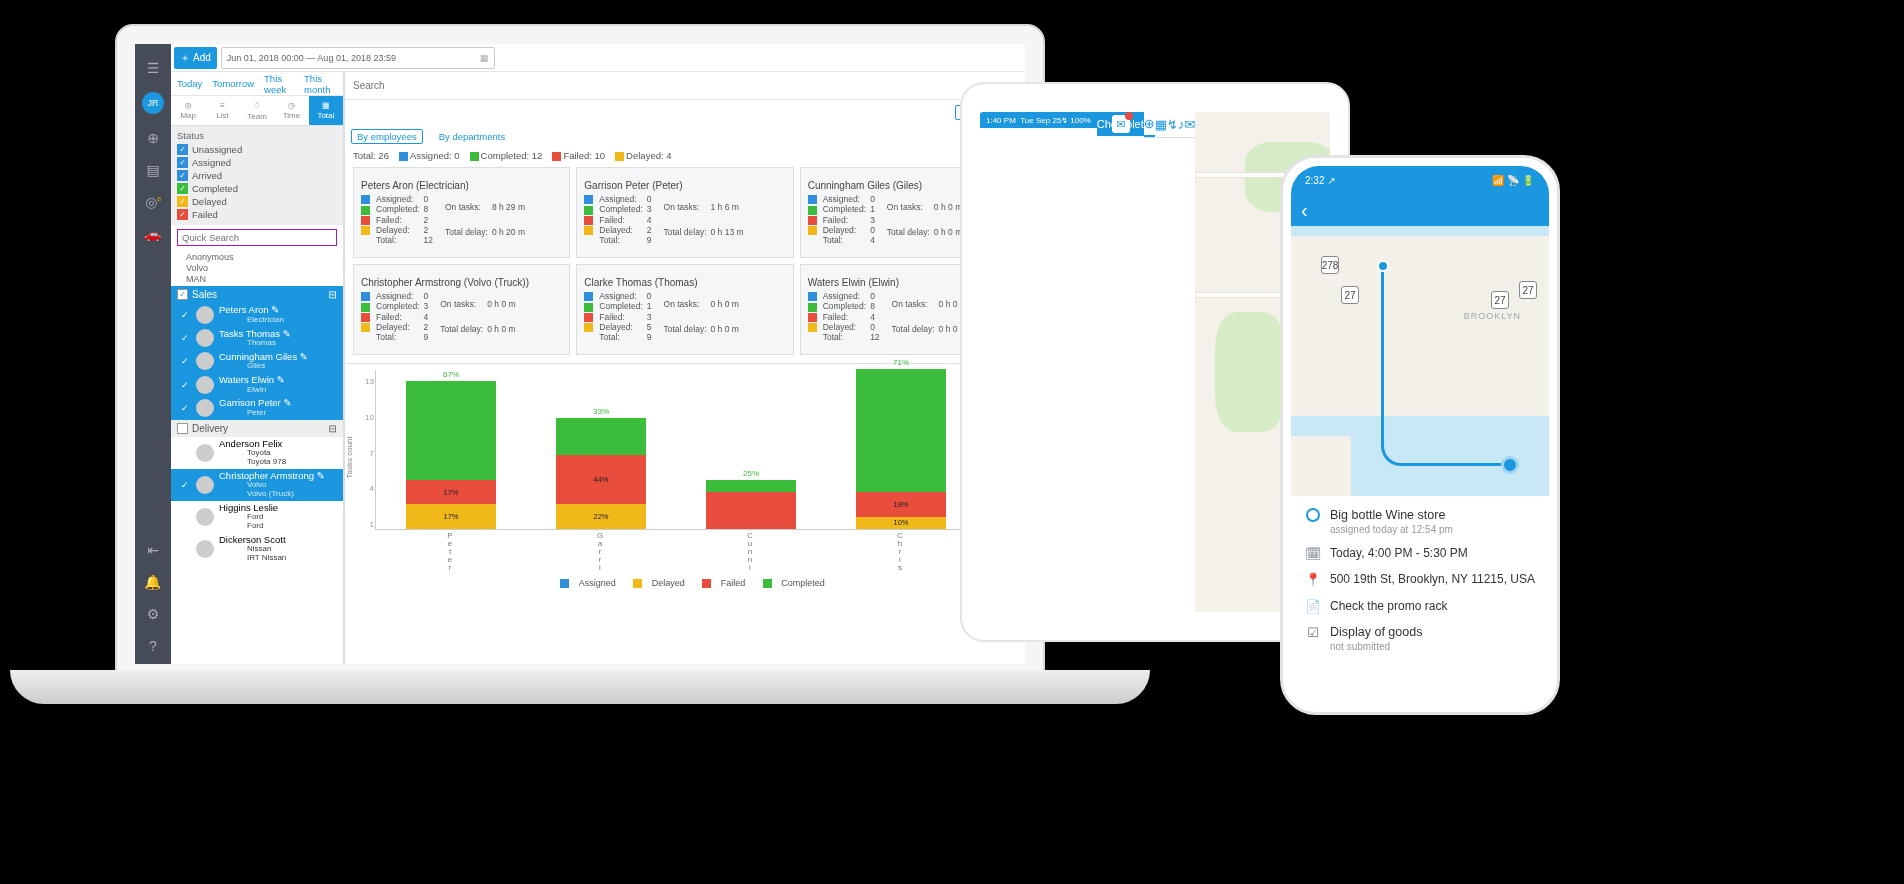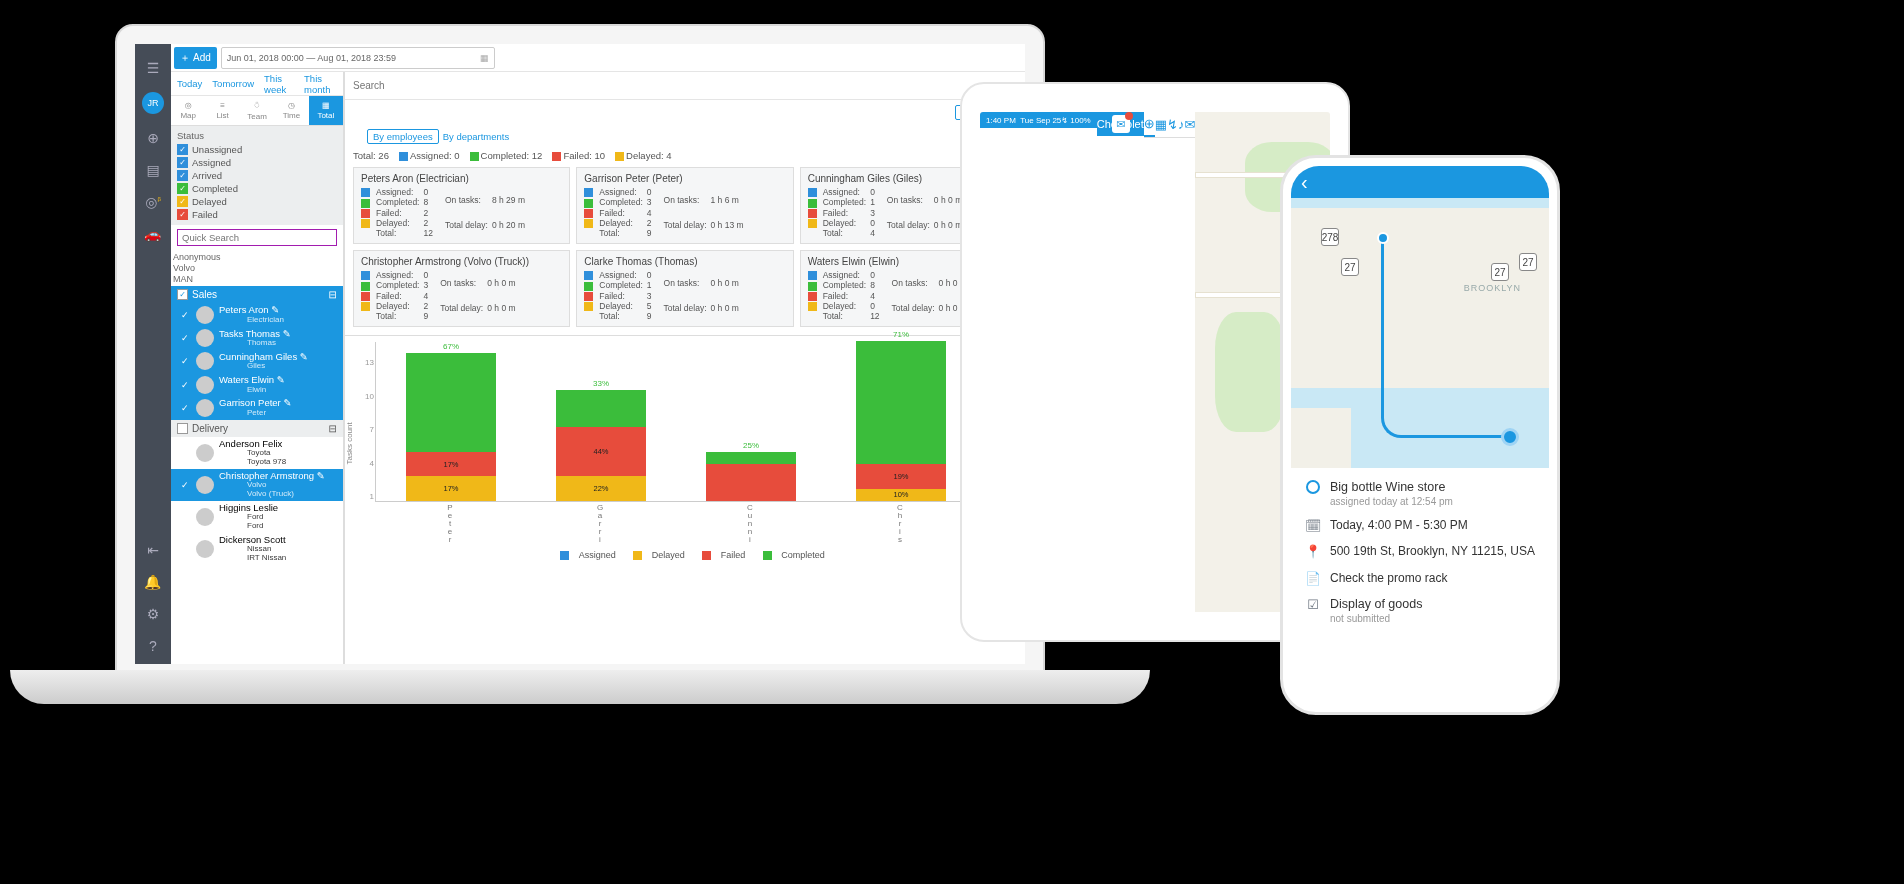--- a/index.html
+++ b/index.html
@@ -29,55 +29,55 @@
 .filterblk { background:#eceeef; padding:4px 6px; }
 .filterblk .hdr { color:#666; font-size:9.5px; margin-bottom:2px; }
 .chk { display:flex; align-items:center; gap:4px; font-size:9.5px; color:#555; padding:1px 0; cursor:pointer; }
 .chkbox { width:11px; height:11px; border:1px solid #999; display:inline-flex; align-items:center; justify-content:center; font-size:8px; color:#fff; }
 .chkbox.on.blue   { background:#2f8fdb; border-color:#2f8fdb; }
 .chkbox.on.green  { background:#3bbd3b; border-color:#3bbd3b; }
 .chkbox.on.yellow { background:#f0b818; border-color:#f0b818; }
 .chkbox.on.red    { background:#e74c3c; border-color:#e74c3c; }
 .qsearch { margin:4px 6px; }
 .qsearch input { width:100%; border:1px solid #a21caf; font-size:9.5px; padding:2px 4px; }
-.anon { padding:2px 2px; font-size:9px; color:#666; line-height:1.2; }
+.anon { padding:2px 15px; font-size:9px; color:#666; line-height:1.2; }
 
 .group-hdr { background:#1b97e0; color:#fff; font-size:10px; padding:3px 6px; display:flex; align-items:center; cursor:pointer; }
 .group-hdr.gray { background:#eceeef; color:#555; }
 .group-hdr .chkbox { margin-right:4px; background:#fff; color:#1b97e0; }
 .group-hdr .gap { flex:1; }
 .employee { display:flex; align-items:center; padding:2px 4px 2px 10px; gap:5px; font-size:9px; cursor:pointer; }
 .employee.sel { background:#1b97e0; color:#fff; }
 .employee .av { width:18px; height:18px; border-radius:50%; background:#ccc center/cover; }
 .employee .names { line-height:1.1; }
 .employee .names .nm { font-size:9.5px; }
 .employee .names .sub { font-size:8px; opacity:.8;padding-left:28px; }
 .employee .tick { width:10px; color:#fff; font-size:9px; }
 
 .main { flex:1; display:flex; flex-direction:column; border-left:1px solid #ddd; }
 .searchbar { height:28px; border-bottom:1px solid #e5e5e5; }
 .searchbar input { width:100%; height:100%; border:0; padding:0 8px; font-size:10px; color:#666; }
-.viewtabs { height:24px; padding:4px 6px; display:flex; gap:4px; align-items:center;margin-left:16px; }
+.viewtabs { height:24px; padding:4px 6px; display:flex; gap:16px; align-items:center; }
 .viewtabs span { font-size:9.5px; color:#1b97e0; cursor:pointer; }
 .viewtabs span.on { border:1px solid #1b97e0; border-radius:2px; padding:1px 5px; }
 .totals { padding:2px 8px 6px; font-size:9.5px; color:#555; display:flex; gap:10px; align-items:center; }
 .sq { width:9px; height:9px; display:inline-block; margin-right:2px; vertical-align:middle; }
 .sq.blue{background:#2f8fdb}.sq.green{background:#3bbd3b}.sq.red{background:#e74c3c}.sq.yellow{background:#f0b818}
 
 .cards { display:grid; grid-template-columns:repeat(3,1fr); gap:6px; padding:0 8px 8px; }
-.card { border:1px solid #ddd; background:#f5f6f7; padding:5px 7px; font-size:9px; color:#555; }
+.card { border:1px solid #ddd; background:#f5f6f7; padding:12px 7px; font-size:9px; color:#555; }
 .card .title { font-size:10px; color:#444; margin-bottom:3px; }
 .card .row { display:flex; gap:8px; }
 .card table { font-size:8.5px; color:#555; border-spacing:0; }
 .card td { padding:0 4px 0 0; white-space:nowrap; }
 
 .chartzone { flex:1; border-top:1px solid #ddd; padding:6px 10px 4px 30px; position:relative; }
 .ylabel { position:absolute; left:4px; top:50%; transform:rotate(-90deg) translateX(40px); transform-origin:left; font-size:8px; color:#888; }
 .chart { height:160px; display:flex; align-items:flex-end; gap:60px; padding-left:30px; border-left:1px solid #ccc; border-bottom:1px solid #ccc; position:relative; }
-.yticks { position:absolute; left:-18px; top:16px; bottom:0; width:16px; display:flex; flex-direction:column; justify-content:space-between; font-size:8px; color:#999; text-align:right; }
+.yticks { position:absolute; left:-18px; top:7px; bottom:0; width:16px; display:flex; flex-direction:column; justify-content:space-between; font-size:8px; color:#999; text-align:right; }
 .bar { width:90px; display:flex; flex-direction:column; position:relative; }
 .bar .seg { width:100%; font-size:7.5px; color:#222; text-align:center; display:flex; align-items:center; justify-content:center; }
 .bar .toplbl { position:absolute; top:-11px; width:100%; text-align:center; font-size:8px; color:#3bbd3b; }
 .xlabels { display:flex; gap:60px; padding-left:30px; margin-top:2px; }
 .xlabels div { width:90px; text-align:center; font-size:8px; color:#777; line-height:1; }
 .legend { text-align:center; font-size:9px; color:#555; margin-top:6px; }
 .legend span { margin:0 5px; }
 
 
 .tablet { position:absolute; left:960px; top:82px; width:390px; height:560px; background:#fff; border:2px solid #e4e4e4; border-radius:24px; padding:28px 18px; }
@@ -658,20 +658,24 @@
      <div class="road" style="left:250px;top:0;width:6px;height:100%"></div>
      <div class="vehicle" style="left:180px;top:230px">Chevrolet</div>
      <div style="position:absolute;left:186px;top:245px;width:2px;height:140px;background:#e74c3c"></div>
      <div style="position:absolute;left:183px;top:380px;width:8px;height:8px;background:#e74c3c;border-radius:50%"></div>
    </div>
  </div>
 </div>
 
 <div class="phone">
  <div class="phone-screen">
+   <div class="notch-bar">
+     <span>2:32 ↗</span>
+        <span class="r">📶 📡 🔋</span>
+   </div>
    <div class="p-header">
      <span style="font-size:20px">‹</span>
    </div>
    <div class="p-map">
      <div class="land" style="left:0;top:10px;width:100%;height:180px"></div>
      <div class="land" style="left:0;top:210px;width:60px;height:60px"></div>
      <div style="position:absolute;right:28px;top:85px;font-size:9px;color:#9aa;letter-spacing:1px">BROOKLYN</div>
 
      <div style="position:absolute;left:90px;top:40px;width:130px;height:200px;border-left:3px solid #1b97e0;border-bottom:3px solid #1b97e0;border-radius:0 0 0 20px"></div>
      <div style="position:absolute;left:86px;top:34px;width:12px;height:12px;background:#1b97e0;border-radius:50%;border:2px solid #fff"></div>

